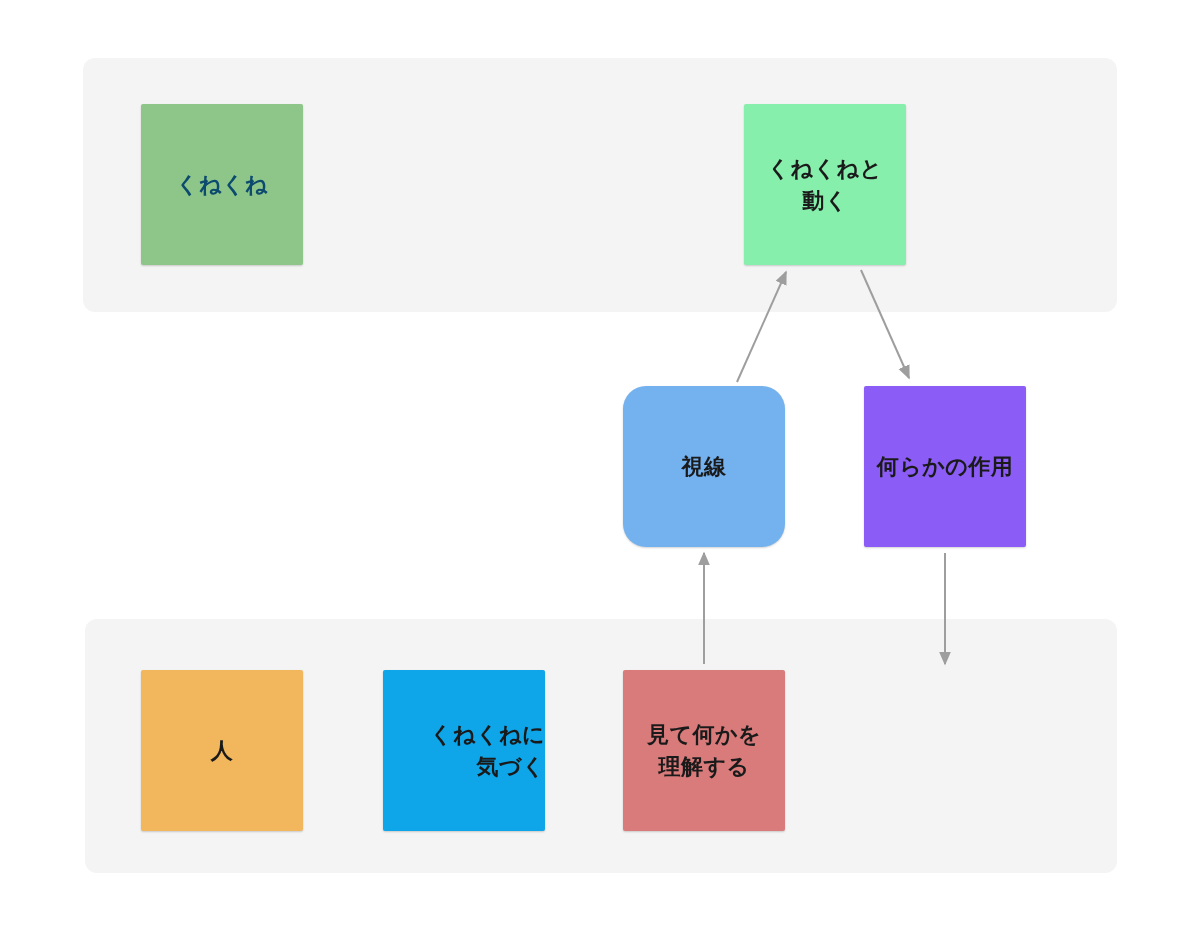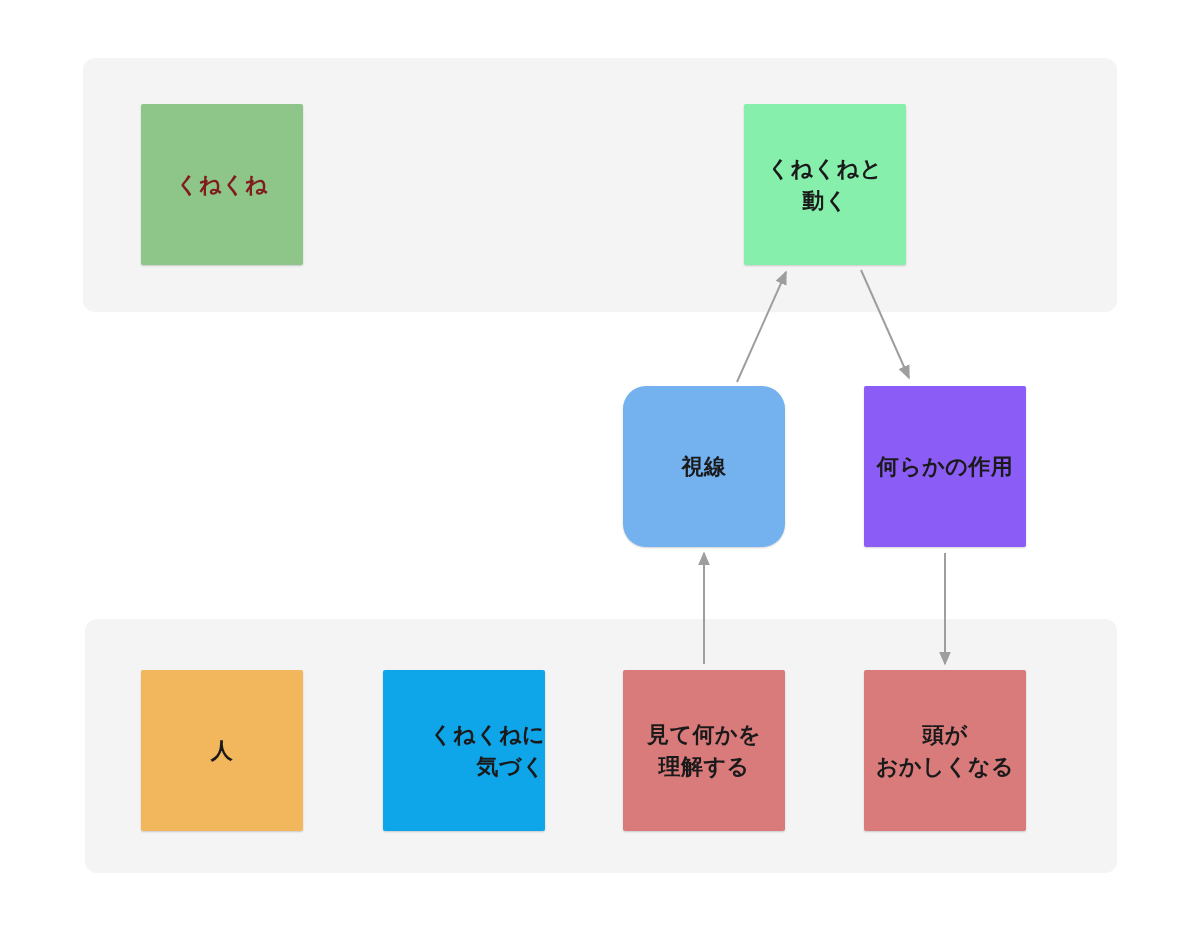--- a/index.html
+++ b/index.html
@@ -66,21 +66,21 @@
         <marker id="arrowhead" markerWidth="8" markerHeight="8" refX="6.2" refY="3" orient="auto" markerUnits="strokeWidth">
           <path d="M0,0 L7,3 L0,6 z" fill="#9e9e9e"></path>
         </marker>
       </defs>
       <line x1="737" y1="382" x2="786" y2="272" stroke="#9e9e9e" stroke-width="2" marker-end="url(#arrowhead)"></line>
       <line x1="861" y1="270" x2="909" y2="378" stroke="#9e9e9e" stroke-width="2" marker-end="url(#arrowhead)"></line>
       <line x1="704" y1="664" x2="704" y2="553" stroke="#9e9e9e" stroke-width="2" marker-end="url(#arrowhead)"></line>
       <line x1="945" y1="553" x2="945" y2="664" stroke="#9e9e9e" stroke-width="2" marker-end="url(#arrowhead)"></line>
     </svg>
 
-  <div class="node" id="node-kunekune" style="left: 141px; top: 104px; width: 162px; height: 161px; background: rgb(142, 198, 138); font-size: 22px; color: #7f1d1d;">
+  <div class="node" id="node-kunekune" style="left: 141px; top: 104px; width: 162px; height: 161px; background: rgb(142, 198, 138); font-size: 22px; color: #0c4a6e;">
     <span class="node-label">くねくね</span>
   </div>
   <div class="node" id="node-kunekune-ugoku" style="left: 744px; top: 104px; width: 162px; height: 161px; background: #86efac; font-size: 22px; color: rgb(26, 26, 26);">
     <span class="node-label">くねくねと
 動く</span>
   </div>
   <div class="node" id="node-shisen" style="left: 623px; top: 386px; width: 162px; height: 161px; background: rgb(116, 177, 239); font-size: 22px; color: rgb(26, 26, 26); border-radius: 23px;">
     <span class="node-label">視線</span>
   </div>
   <div class="node" id="node-nanrakano-sayou" style="left: 864px; top: 386px; width: 162px; height: 161px; background: #8b5cf6; font-size: 22px; color: rgb(26, 26, 26);">
@@ -90,18 +90,14 @@
     <span class="node-label">人</span>
   </div>
   <div class="node" id="node-kizuku" style="left: 383px; top: 670px; width: 162px; height: 161px; background: #0ea5e9; font-size: 22px; color: rgb(26, 26, 26); text-align: right;">
     <span class="node-label">くねくねに
 気づく</span>
   </div>
   <div class="node" id="node-rikai" style="left: 623px; top: 670px; width: 162px; height: 161px; background: rgb(217, 123, 123); font-size: 22px; color: rgb(26, 26, 26); text-align: center;">
     <span class="node-label">見て何かを
 理解する</span>
   </div>
-  <div class="node" id="node-atama" style="left: 864px; top: 670px; width: 162px; height: 161px; background: rgb(217, 123, 123); font-size: 22px; color: rgb(26, 26, 26);">
-    <span class="node-label">頭が
-おかしくなる</span>
-  </div>
 
 </div>
 
 </body></html>

